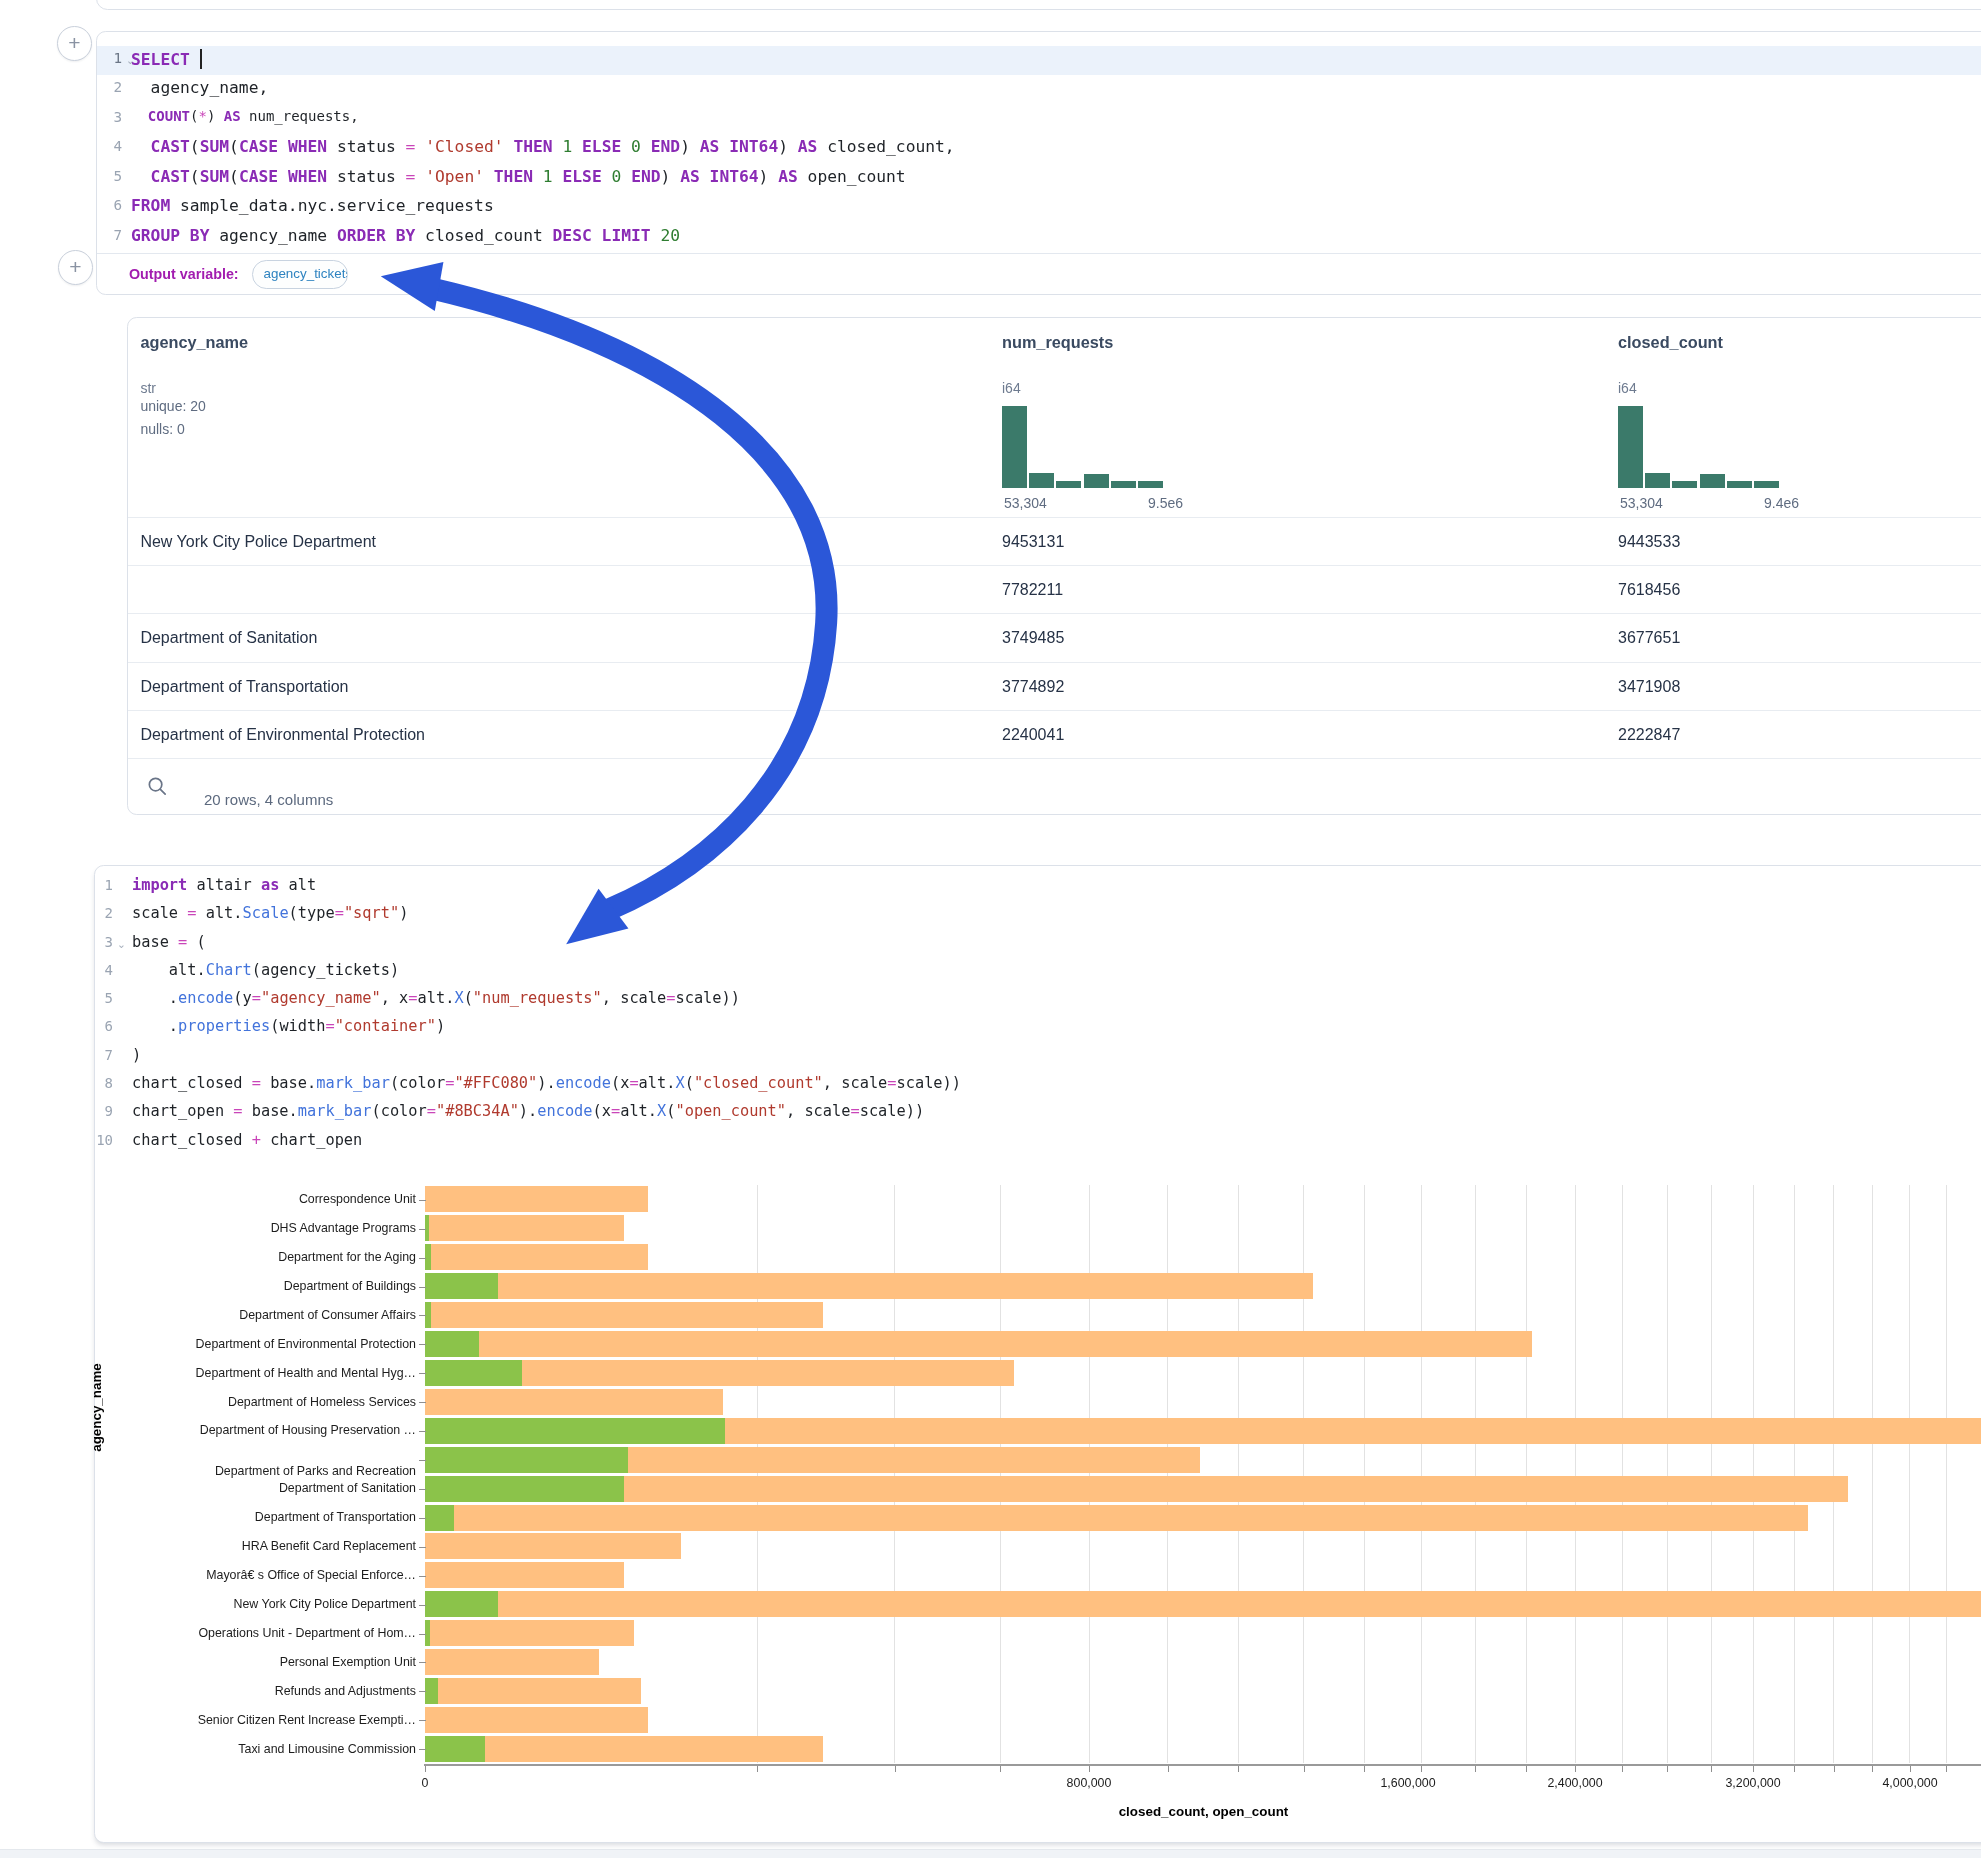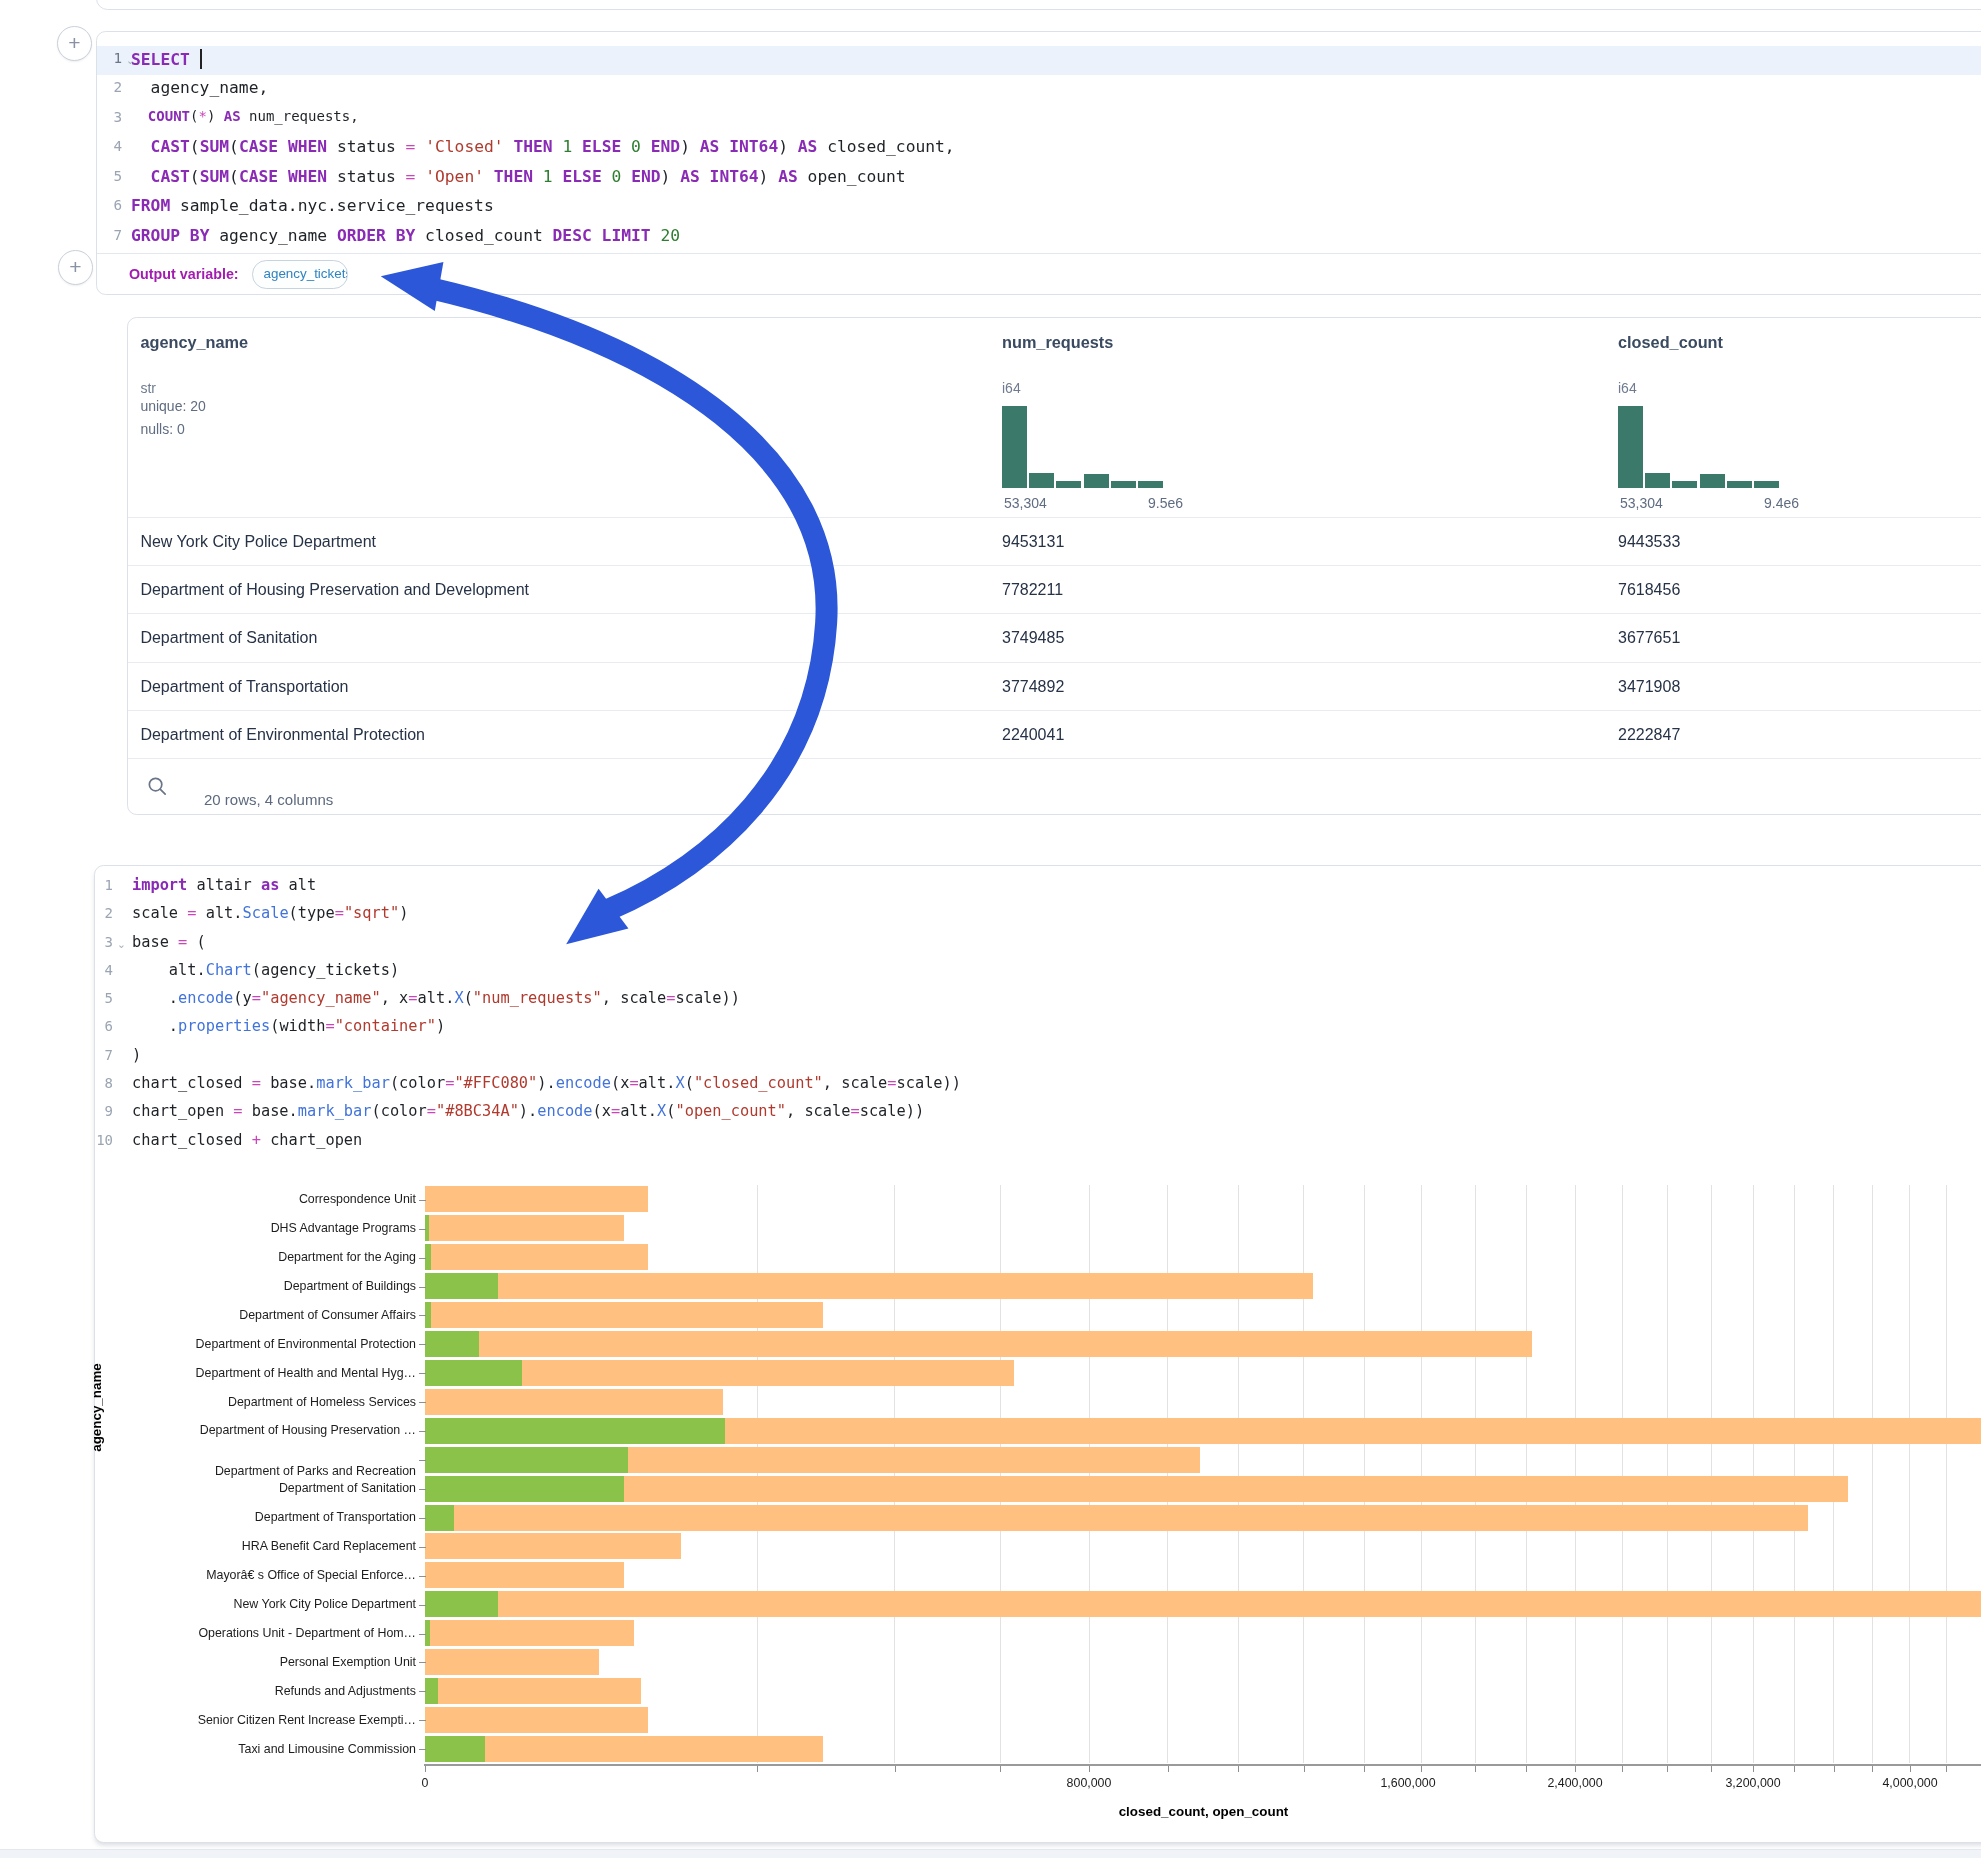--- a/index.html
+++ b/index.html
@@ -140,21 +140,20 @@
           <div class="hbar" style="left: 136px; height: 9%;"></div>
         </div>
         <div class="hist-label" style="left: 1492px; top: 177px;">53,304</div>
         <div class="hist-label" style="left: 1595px; top: 177px; width: 76px; text-align: right;">9.4e6</div>
         <div class="t-row" style="top: 199px;">
           <div class="t-cell" style="left: 12.4px;">New York City Police Department</div>
           <div class="t-cell" style="left: 874px;">9453131</div>
           <div class="t-cell" style="left: 1490px;">9443533</div>
         </div>
         <div class="t-row" style="top: 247px;">
-          <div class="t-cell" style="left: 12.4px;">Department of Housing Preservation and Development</div>
           <div class="t-cell" style="left: 874px;">7782211</div>
           <div class="t-cell" style="left: 1490px;">7618456</div>
         </div>
         <div class="t-row" style="top: 295px;">
           <div class="t-cell" style="left: 12.4px;">Department of Sanitation</div>
           <div class="t-cell" style="left: 874px;">3749485</div>
           <div class="t-cell" style="left: 1490px;">3677651</div>
         </div>
         <div class="t-row" style="top: 344px;">
           <div class="t-cell" style="left: 12.4px;">Department of Transportation</div>

